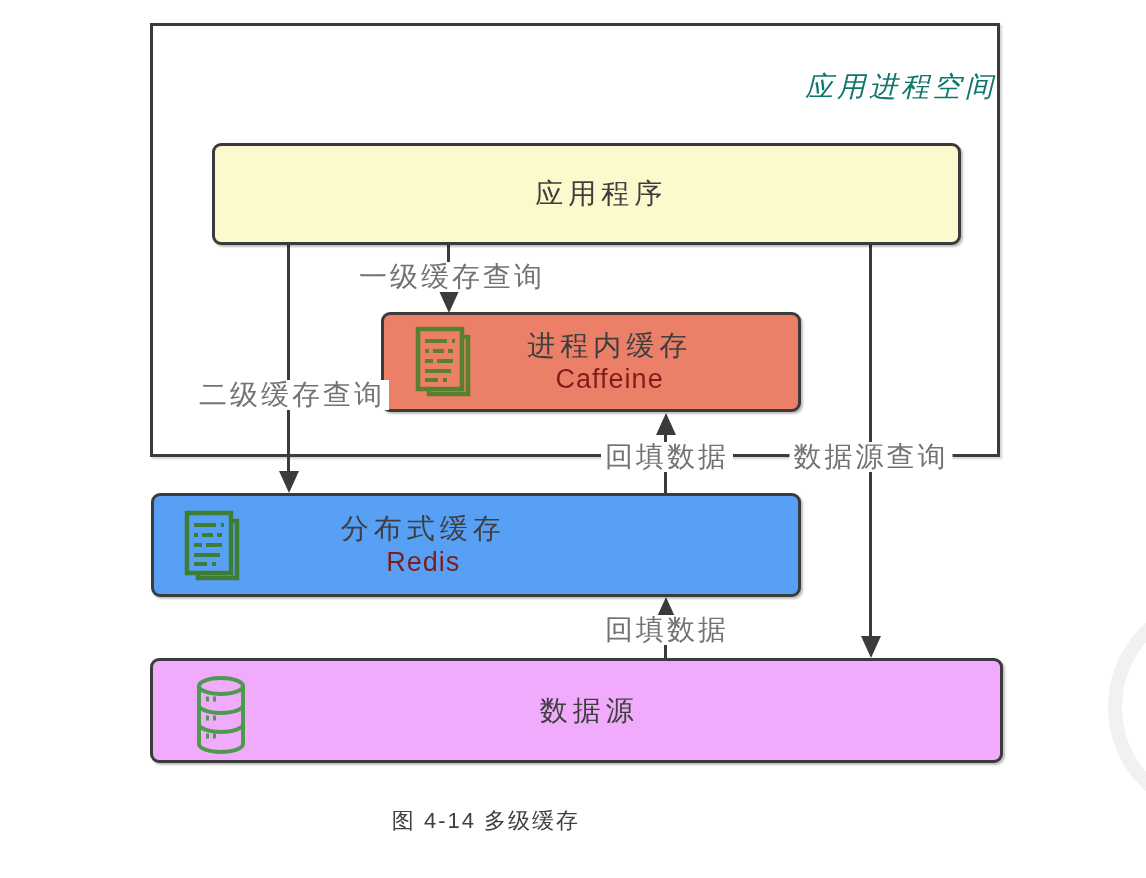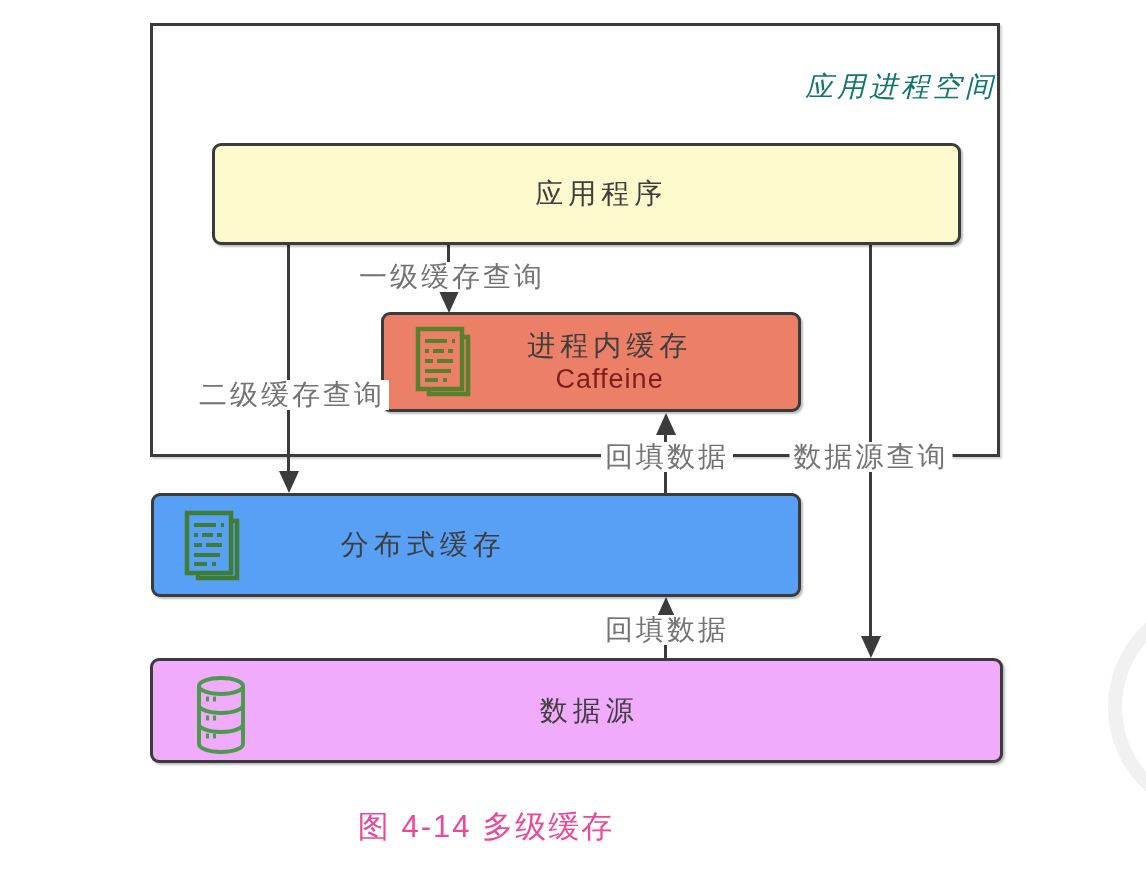--- a/index.html
+++ b/index.html
@@ -31,21 +31,21 @@
   
   .edge-label{position:absolute;transform:translate(-50%,-50%);background:#ffffff;
               padding:0 4px;font-size:28px;line-height:30px;color:#737373;
               letter-spacing:3px;white-space:nowrap;}
 
   
   .icon{position:absolute;}
 
   
   .caption{position:absolute;left:0;top:806px;width:972px;text-align:center;
-           font-size:31px;color:#ec4899;letter-spacing:2px;}
+           font-size:22px;color:#404040;letter-spacing:2px;}
 
   
   .watermark{position:absolute;left:1108px;top:598px;width:180px;height:190px;
              border-radius:50%;border:14px solid #f1f1f1;background:#fff;}
 </style>
 </head>
 <body>
 
 <div id="page">
 
@@ -101,20 +101,21 @@
         <rect x="7" y="4" width="44" height="60"></rect>
         <path d="M14 16 H36 M41 16 H44" stroke-width="4"></path>
         <path d="M14 26 H18 M22 26 H33 M37 26 H42" stroke-width="4"></path>
         <path d="M14 36 H22 M26 36 H42" stroke-width="4"></path>
         <path d="M14 46 H40" stroke-width="4"></path>
         <path d="M14 55 H27 M32 55 H36" stroke-width="4"></path>
       </svg>
     </span>
     <div class="node-label" style="left:41.8%;">
       <div class="t">分布式缓存</div>
+      <div class="s">Redis</div>
     </div>
   </div>
 
   <div class="box node" style="left:150px;top:658px;width:853px;height:105px;background:#f0abfc;">
     <span class="icon" style="left:41px;top:14px;">
       <svg width="54" height="80" viewBox="0 0 54 80" fill="none" stroke="#4c9b4c" stroke-width="4">
         <ellipse cx="27" cy="11" rx="22" ry="8"></ellipse>
         <path d="M5 11 V69 M49 11 V69"></path>
         <path d="M5 30 A 22 8 0 0 0 49 30"></path>
         <path d="M5 49 A 22 8 0 0 0 49 49"></path>

